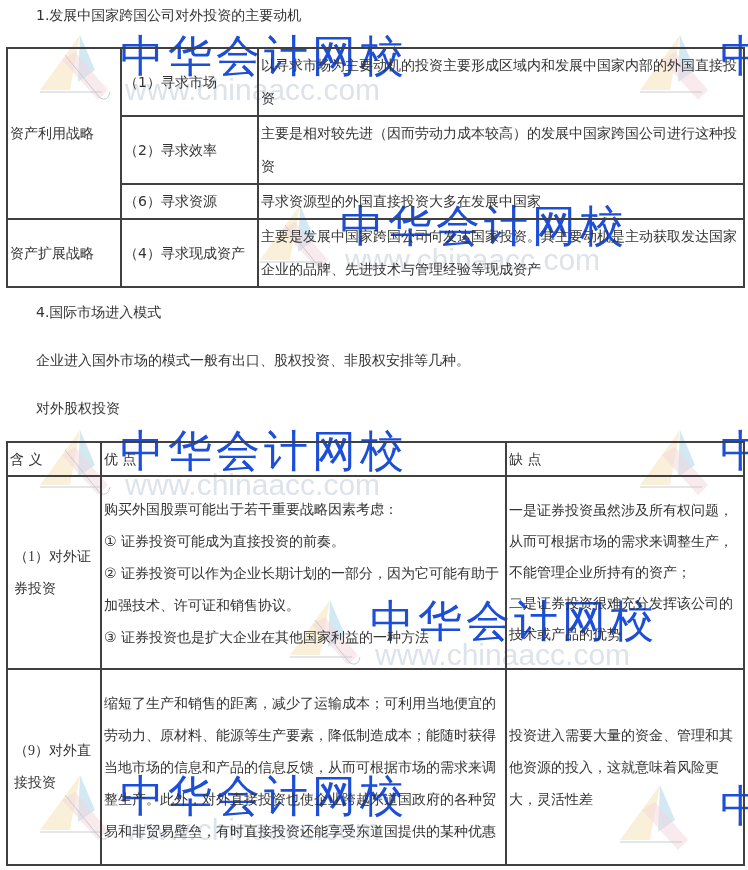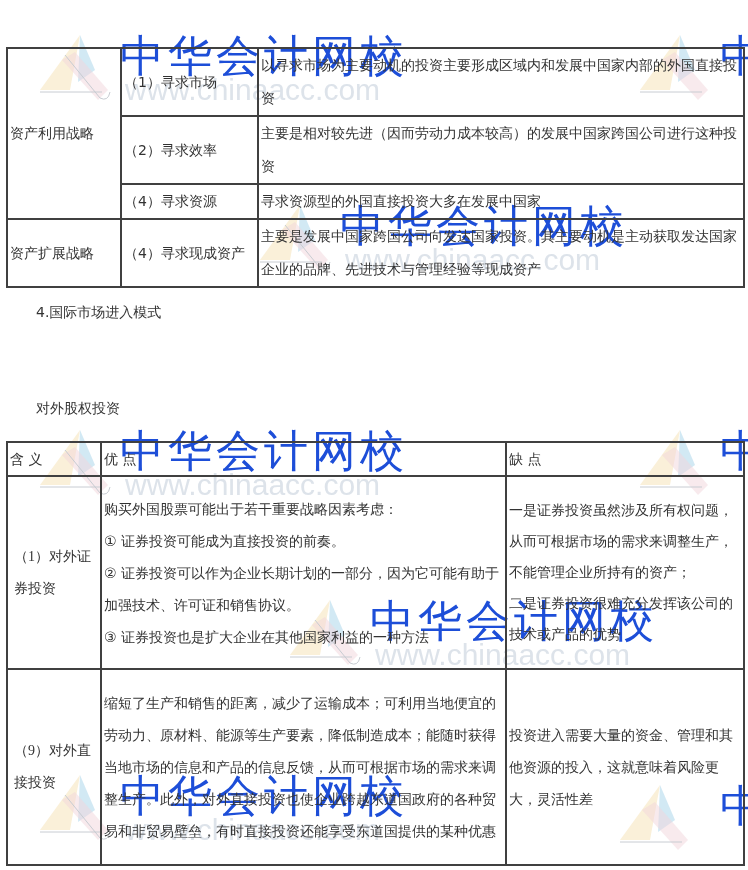--- a/index.html
+++ b/index.html
@@ -173,50 +173,52 @@
   <div class="wm" style="left:620px; top:775px; width:140px; height:100px;">
     <svg width="95" height="75" viewBox="0 0 95 75" style="position:absolute;left:-20px;top:5px;">
       <path d="M60 5 L20 60 L50 60 Z" fill="#f6e6c0" opacity="0.6"></path>
       <path d="M60 5 L75 40 L58 52 Z" fill="#bfe0ef" opacity="0.7"></path>
       <path d="M42 30 L78 70 L88 60 L55 22 Z" fill="#f1d6dc" opacity="0.5"></path>
       <path d="M20 62 L82 62" stroke="#c8ccd2" stroke-width="1" fill="none"></path>
     </svg>
     <span class="wm-cn" style="left:100px; top:2px;">中华会计网校</span>
   </div>
 
+  <div class="para" style="top:5px;">1.发展中国家跨国公司对外投资的主要动机</div>
 
   <table id="t1" class="doc-table">
     <colgroup>
       <col style="width:114px">
       <col style="width:137px">
       <col style="width:486px">
     </colgroup>
     <tbody>
         <tr style="height:66px;">
       <td rowspan="3">资产利用战略</td>
       <td>（1）寻求市场</td>
       <td>以寻求市场为主要动机的投资主要形成区域内和发展中国家内部的外国直接投资</td>
     </tr>
     <tr style="height:67px;">
       <td>（2）寻求效率</td>
       <td>主要是相对较先进（因而劳动力成本较高）的发展中国家跨国公司进行这种投资</td>
     </tr>
     <tr style="height:32px;">
-      <td>（4）寻求资源</td>
+      <td>（6）寻求资源</td>
       <td>寻求资源型的外国直接投资大多在发展中国家</td>
     </tr>
     <tr style="height:67px;">
       <td>资产扩展战略</td>
       <td>（4）寻求现成资产</td>
       <td>主要是发展中国家跨国公司向发达国家投资。其主要动机是主动获取发达国家企业的品牌、先进技术与管理经验等现成资产</td>
     </tr>
   </tbody>
     </table>
 
   <div class="para" style="top:302px;">4.国际市场进入模式</div>
+  <div class="para" style="top:350px;">企业进入国外市场的模式一般有出口、股权投资、非股权安排等几种。</div>
   <div class="para" style="top:398px;text-align:right;">对外股权投资</div>
 
   <table id="t2" class="doc-table">
     <colgroup>
       <col style="width:94px">
       <col style="width:405px">
       <col style="width:238px">
     </colgroup>
     <tbody>
         <tr style="height:34px;padding-left:46px;">

